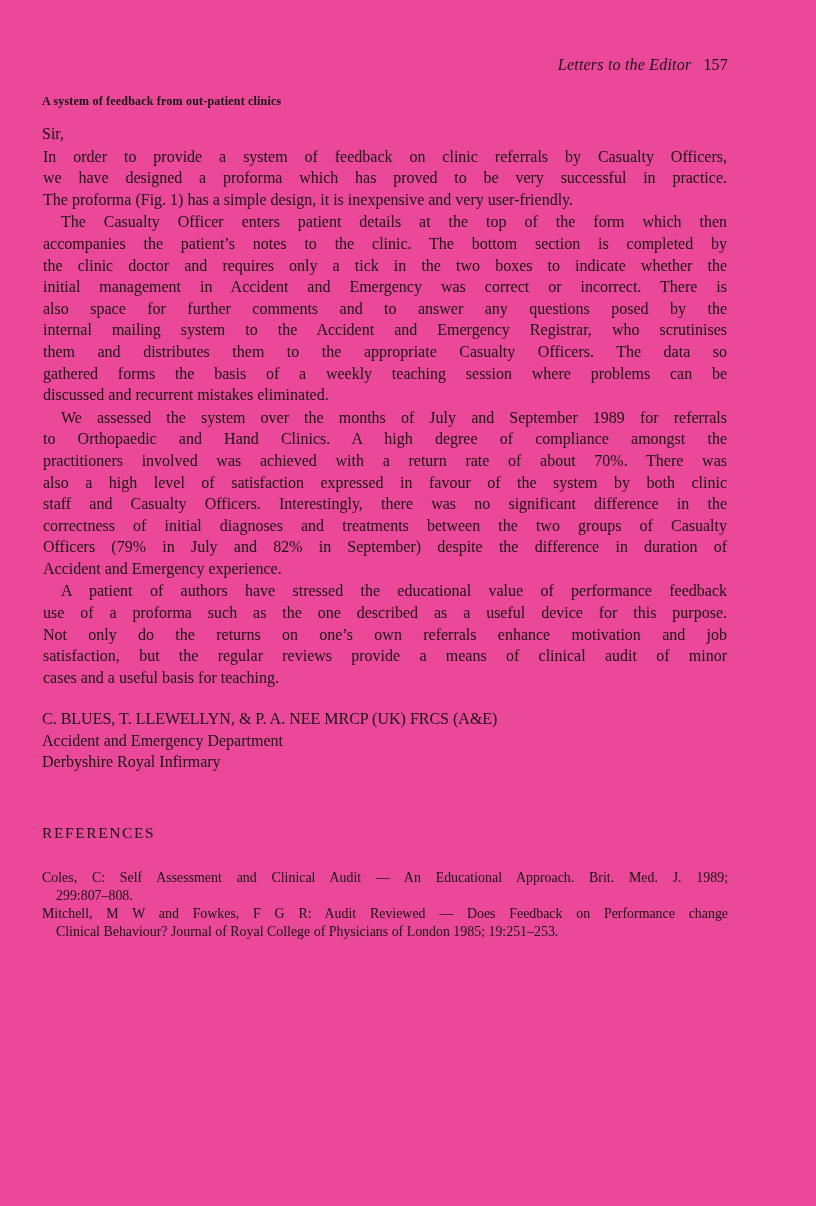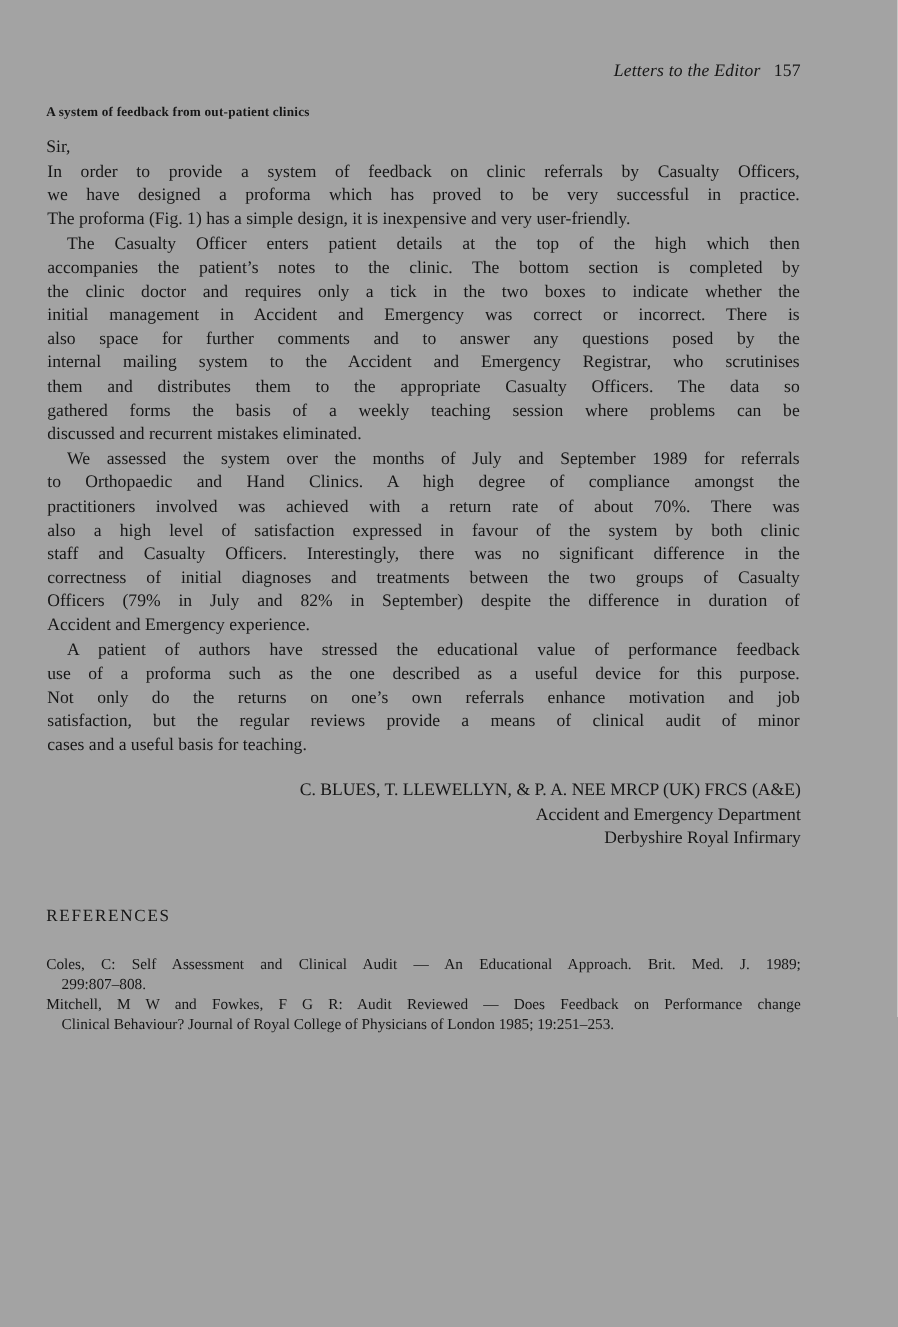--- a/index.html
+++ b/index.html
@@ -1,20 +1,20 @@
 <!DOCTYPE html>
 <html><head>
 <meta charset="utf-8">
 <style>
   html,body { margin:0; padding:0; background:#e8e8e8; }
   .page {
     position:relative;
     width:816px; height:1206px;
     margin:0 auto;
-    background:#a3a3a3;
+    background:#ec4899;
     color:#161616;
     font-family:"Liberation Serif","DejaVu Serif",serif;
     box-sizing:border-box;
     padding:55px 44px 0 42px;
     overflow:hidden;
   }
   .content { width:686px; }
 
   .running-header {
     text-align:right;
@@ -53,21 +53,20 @@
   .bl.last {
     text-align-last:left;
     word-spacing:normal;
   }
   .bl.first-indent { text-indent:18px; }
 
   .signature { margin-top:20px; }
   .sig-line {
     font-size:16px;
     line-height:21.4px;
-    text-align:right;
   }
 
   .refs-heading {
     margin-top:50px;
     font-size:15.5px;
     letter-spacing:1.6px;
     line-height:20px;
   }
 
   .ref-list { margin-top:26px; }
@@ -96,21 +95,21 @@
 
     <div class="salutation">Sir,</div>
 
     <div id="paragraphs">
         <div class="para">
           <div class="bl">In order to provide a system of feedback on clinic referrals by Casualty Officers,</div>
           <div class="bl">we have designed a proforma which has proved to be very successful in practice.</div>
           <div class="bl last">The proforma (Fig. 1) has a simple design, it is inexpensive and very user-friendly.</div>
         </div>
         <div class="para">
-          <div class="bl first-indent">The Casualty Officer enters patient details at the top of the high which then</div>
+          <div class="bl first-indent">The Casualty Officer enters patient details at the top of the form which then</div>
           <div class="bl">accompanies the patient’s notes to the clinic. The bottom section is completed by</div>
           <div class="bl">the clinic doctor and requires only a tick in the two boxes to indicate whether the</div>
           <div class="bl">initial management in Accident and Emergency was correct or incorrect. There is</div>
           <div class="bl">also space for further comments and to answer any questions posed by the</div>
           <div class="bl">internal mailing system to the Accident and Emergency Registrar, who scrutinises</div>
           <div class="bl">them and distributes them to the appropriate Casualty Officers. The data so</div>
           <div class="bl">gathered forms the basis of a weekly teaching session where problems can be</div>
           <div class="bl last">discussed and recurrent mistakes eliminated.</div>
         </div>
         <div class="para">

